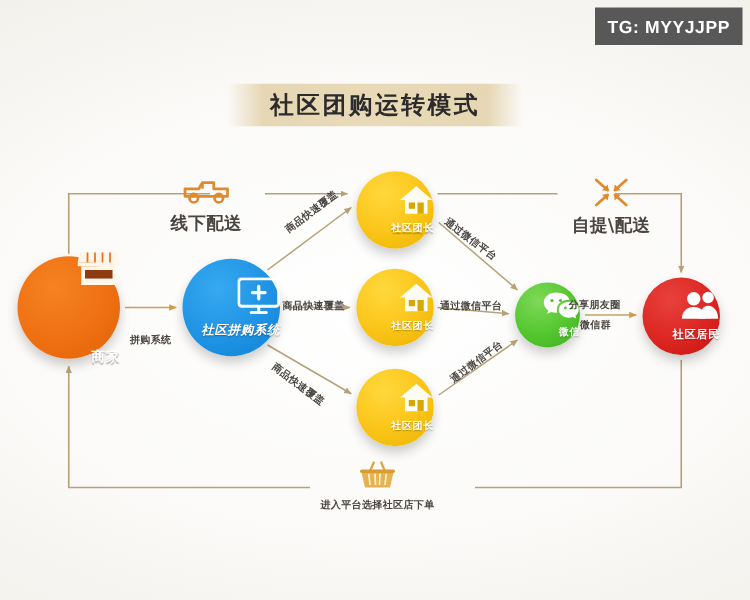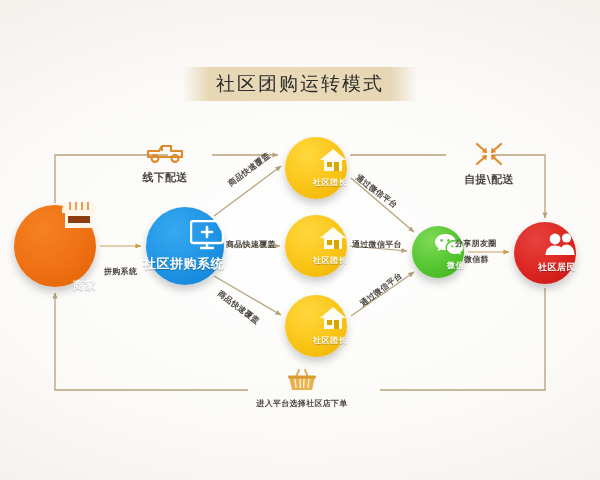--- a/index.html
+++ b/index.html
@@ -39,21 +39,21 @@
     padding:4px 34px;
     background:linear-gradient(to right,
         rgba(226,208,168,0) 0%,
         rgba(226,208,168,.85) 12%,
         rgba(232,216,180,.95) 50%,
         rgba(226,208,168,.85) 88%,
         rgba(226,208,168,0) 100%);
     display:flex;align-items:center;justify-content:center;
   }
   #title-text{
-    font-size:19px;font-weight:normal;color:#2b2b2b;letter-spacing:2px;
+    font-size:19px;font-weight:bold;color:#2b2b2b;letter-spacing:2px;
     font-family:"DejaVu Sans","Liberation Sans",sans-serif;
     white-space:nowrap;
     text-align:center;
   }
 
   
   #lines{position:absolute;left:0;top:0;width:600px;height:480px;}
 
   
   .node{
@@ -71,21 +71,21 @@
   #node-merchant{
     left:14px;top:205px;width:82px;height:82px;
     background:radial-gradient(circle at 36% 30%,#f58220 0%,#ef7012 55%,#e06205 100%);
     gap:43px;
   }
   #node-merchant .nlabel{font-size:11px;}
   #node-system{
     left:146px;top:207px;width:78px;height:78px;
     background:radial-gradient(circle at 36% 30%,#36a9f0 0%,#1f93e4 55%,#1180d2 100%);
   }
-  #node-system .nlabel{font-size:13px;}
+  #node-system .nlabel{font-size:10px;font-style:italic;}
   .node-leader{
     width:62px;height:62px;
     background:radial-gradient(circle at 36% 28%,#ffd83d 0%,#fbc61a 50%,#ecb300 100%);
   }
   .node-leader .nlabel{font-size:8px;}
   #node-leader-top{left:285px;top:137px;}
   #node-leader-mid{left:285px;top:215px;}
   #node-leader-bot{left:285px;top:295px;}
   #node-wechat{
     left:412px;top:226px;width:52px;height:52px;
@@ -117,21 +117,21 @@
   #lbl-wx-bot{left:358px;top:300px;}
   #lbl-share{left:455px;top:238px;}
   #lbl-group{left:464px;top:254px;}
 
   
   .marker{
     position:absolute;
     display:flex;flex-direction:column;align-items:center;
   }
   .marker .mcap{
-    font-size:11px;color:#4a4540;font-weight:bold;margin-top:2px;
+    font-size:14px;color:#4a4540;font-weight:bold;margin-top:2px;
     white-space:nowrap;letter-spacing:.3px;
   }
   #marker-truck{left:110px;top:142px;width:110px;}
   #marker-pickup{left:434px;top:142px;width:110px;}
   #marker-basket{left:232px;top:368px;width:140px;}
   #marker-basket .mcap{font-size:8px;}
 </style>
 </head>
 <body>
 
@@ -321,14 +321,15 @@
             <path d="M13,11 L13.4,20"></path>
           <path d="M17,11 L16.6,20"></path>
             <path d="M22,11 L21,20"></path>
         </g>
         <rect x="1" y="7.6" width="28" height="2.8" rx="1.4" fill="#d79c33"></rect>
       </svg>
     </span>
     <span class="mcap">进入平台选择社区店下单</span>
   </div>
 
+  <div class="wm" id="wm-tg">TG: MYYJJPP</div>
 
 </div>
 
 </body></html>

